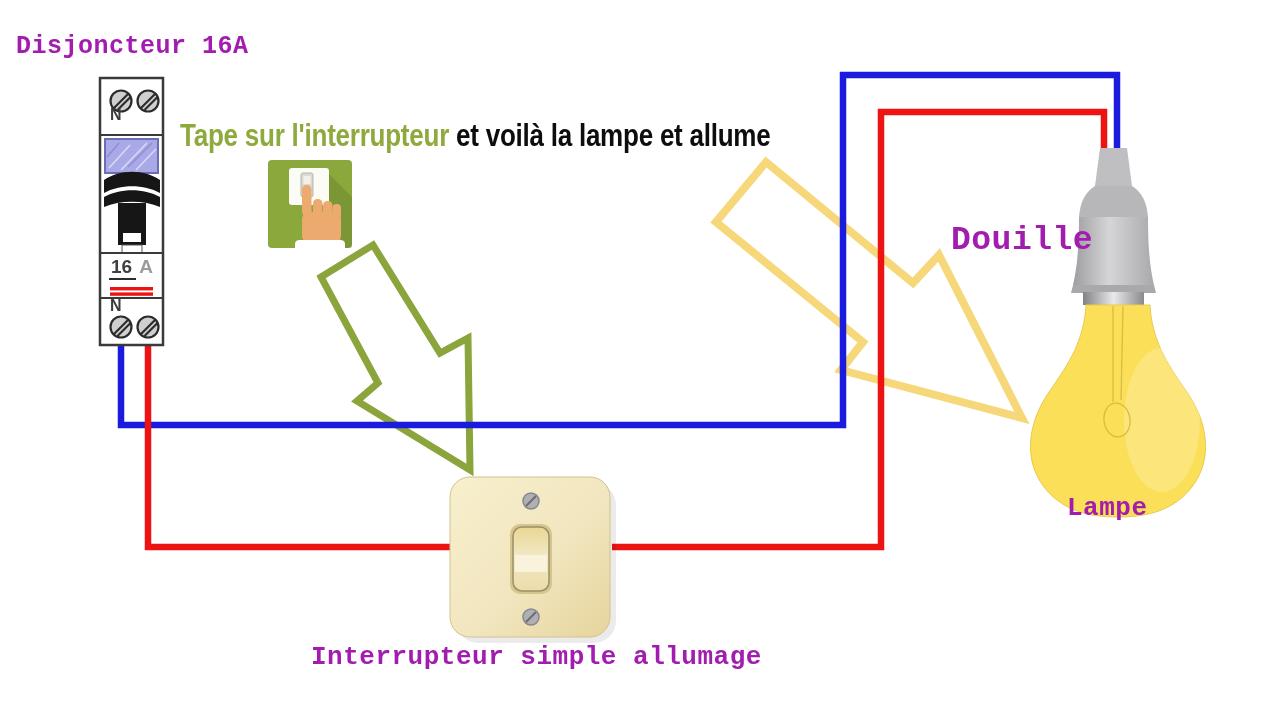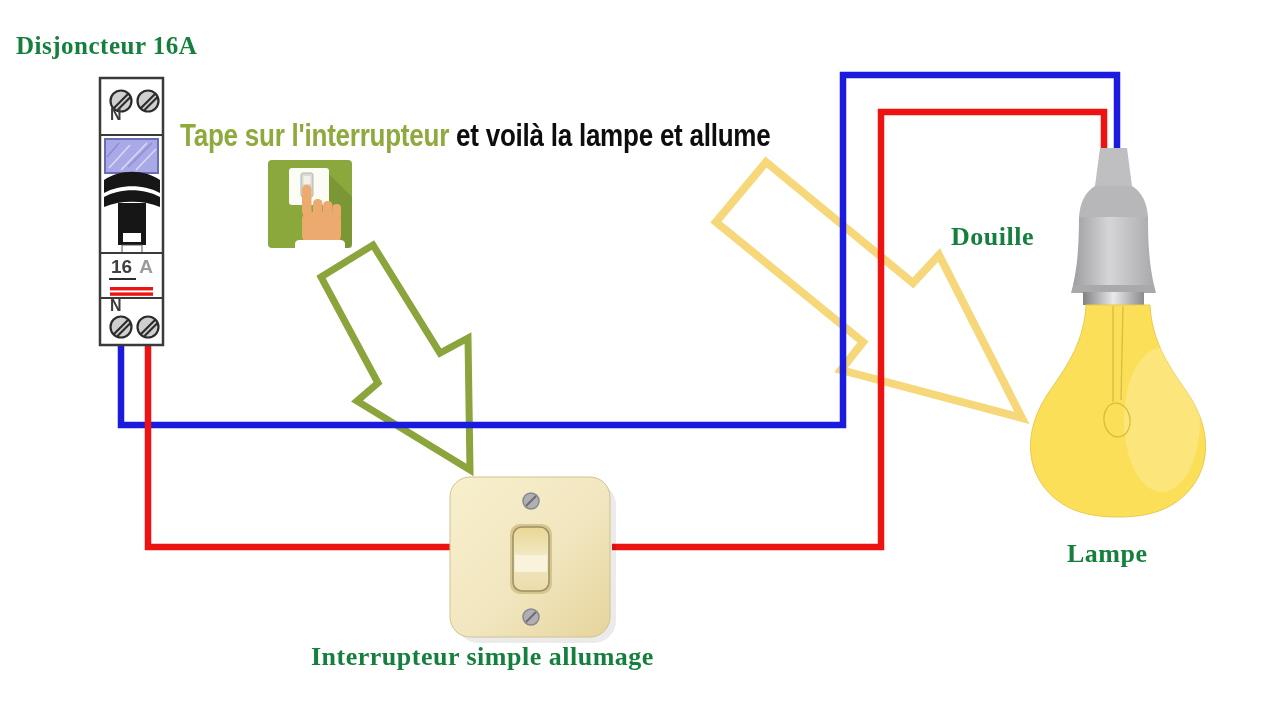--- a/index.html
+++ b/index.html
@@ -3,26 +3,26 @@
 <meta charset="utf-8">
 <style>
   html,body{margin:0;padding:0;background:#e9e9e9;}
   .stage{
     position:relative;width:1280px;height:720px;background:#ffffff;
     overflow:hidden;font-family:"Liberation Sans",sans-serif;
   }
   .stage svg.diagram{position:absolute;left:0;top:0;z-index:1;}
   .lbl{position:absolute;z-index:2;white-space:nowrap;}
   .slab{
-    font-family:Liberation Serif, serif;font-weight:bold;color:#15803d;
+    font-family:Liberation Mono, monospace;font-weight:bold;color:#a21caf;
     letter-spacing:0.5px;
   }
   .title{left:16px;top:32px;font-size:25px;}
-  .socket-label{left:951px;top:222px;font-size:26px;}
-  .lamp-label{left:1067px;top:539px;font-size:26px;}
+  .socket-label{left:951px;top:222px;font-size:33px;}
+  .lamp-label{left:1067px;top:493px;font-size:26px;}
   .switch-label{left:311px;top:642px;font-size:26px;}
   .instruction{
     left:180px;top:118px;font-size:31px;font-weight:bold;
     letter-spacing:-0.3px;transform:scaleX(0.84);transform-origin:left center;
     color:#0d0d0d;
   }
   .instruction .hl{color:var(--text-green,#8ea93c);}
   .breaker-n{font-size:16px;font-weight:bold;color:#3c3c3c;}
   .breaker-n.top{left:110px;top:106px;}
   .breaker-n.bottom{left:110px;top:297px;}

